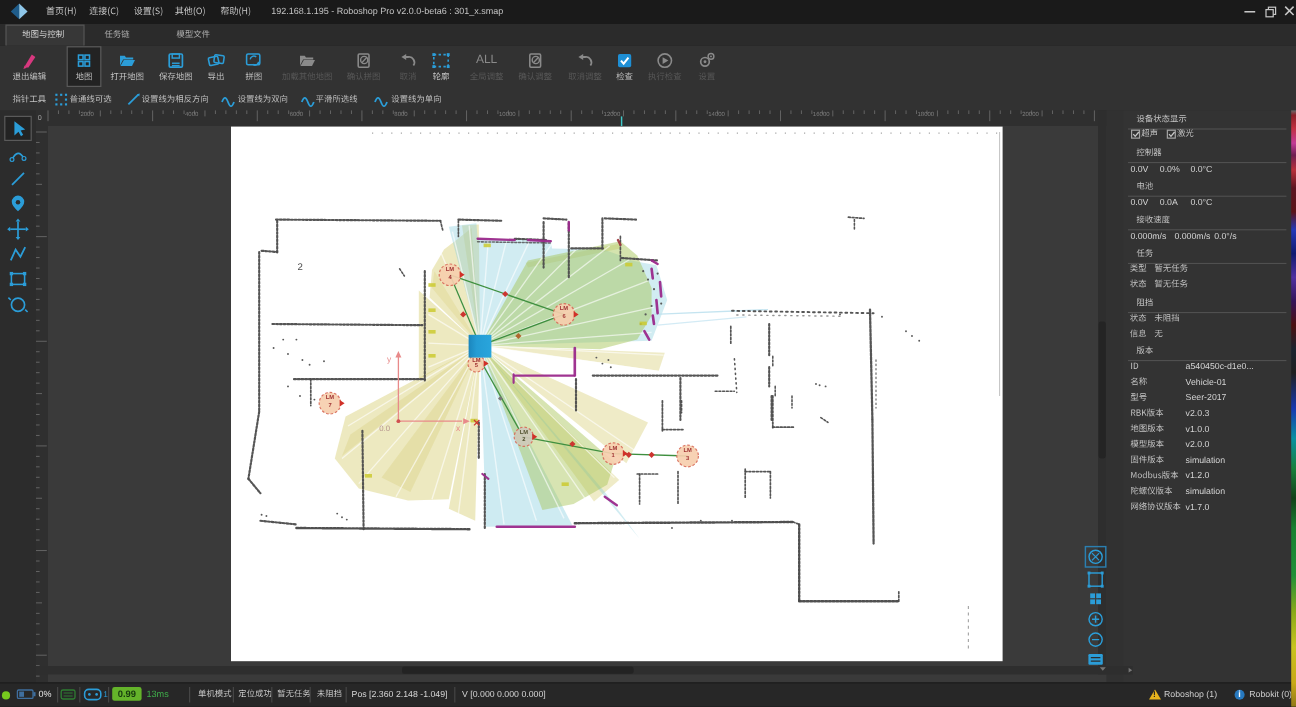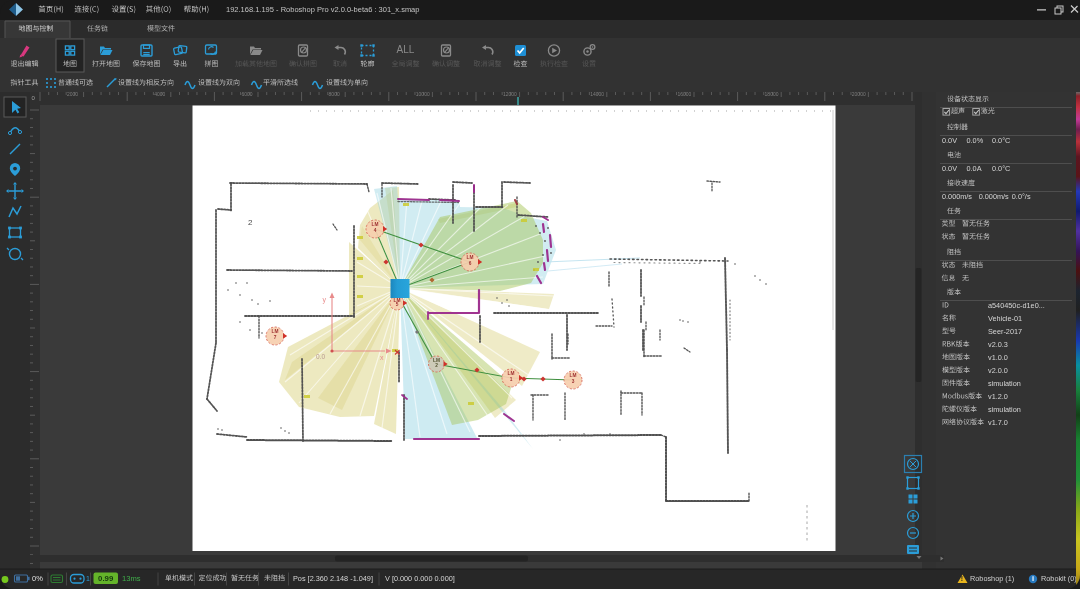--- a/index.html
+++ b/index.html
@@ -1,14 +1,14 @@
 <!DOCTYPE html>
 <html><head><meta charset="utf-8"><style>
 html,body{margin:0;padding:0;background:#1a1a1a;}
-#app{position:relative;width:1080px;height:589px;overflow:hidden;font-family:"Liberation Sans",sans-serif;border-radius:14px;}
+#app{position:relative;width:1080px;height:589px;overflow:hidden;font-family:"Liberation Sans",sans-serif;}
 </style></head><body>
 <div id="app">
 <svg width="1080" height="589" viewBox="0 0 1080 589" style="position:absolute;left:0;top:0">
 <defs>
         <path id="g0" d="M1.8 -2.3H5.7V-1.6H1.8ZM1.8 -2.8V-3.5H5.7V-2.8ZM1.8 -1.1H5.7V-0.3H1.8ZM1.7 -6.1C1.9 -5.9 2.2 -5.5 2.3 -5.3H0.4V-4.7H3.4C3.4 -4.5 3.3 -4.3 3.2 -4H1.3V0.6H1.8V0.2H5.7V0.6H6.2V-4H3.8L4.1 -4.7H7.1V-5.3H5.2C5.4 -5.5 5.7 -5.8 5.9 -6.1L5.3 -6.3C5.1 -6 4.8 -5.6 4.6 -5.3H2.6L2.9 -5.4C2.8 -5.7 2.5 -6.1 2.2 -6.3Z"></path>
         <path id="g1" d="M3.5 -3.5V-2.1C3.5 -1.3 3.2 -0.4 0.4 0.1C0.5 0.3 0.7 0.5 0.7 0.6C3.6 -0 4.1 -1.1 4.1 -2.1V-3.5ZM4.1 -0.8C5 -0.4 6.1 0.2 6.6 0.6L7 0.2C6.4 -0.2 5.3 -0.8 4.4 -1.2ZM1.3 -4.5V-1H1.9V-3.9H5.7V-1H6.3V-4.5H3.6C3.7 -4.7 3.9 -5 4 -5.4H7V-5.9H0.6V-5.4H3.4C3.3 -5.1 3.1 -4.7 3 -4.5Z"></path>
         <path id="g2" d="M1.8 1.5 2.2 1.3C1.6 0.2 1.3 -1.1 1.3 -2.3C1.3 -3.6 1.6 -4.9 2.2 -5.9L1.8 -6.1C1.1 -5 0.7 -3.8 0.7 -2.3C0.7 -0.9 1.1 0.4 1.8 1.5Z"></path>
         <path id="g3" d="M0.8 0H1.4V-2.6H4V0H4.7V-5.5H4V-3.2H1.4V-5.5H0.8Z"></path>
         <path id="g4" d="M0.7 1.5C1.4 0.4 1.8 -0.9 1.8 -2.3C1.8 -3.8 1.4 -5 0.7 -6.1L0.3 -5.9C1 -4.9 1.3 -3.6 1.3 -2.3C1.3 -1.1 1 0.2 0.3 1.3Z"></path>
         <path id="g5" d="M0.6 -5.9C1 -5.5 1.5 -4.9 1.7 -4.6L2.1 -4.9C1.9 -5.2 1.4 -5.8 1.1 -6.2ZM1.9 -3.8H0.3V-3.2H1.3V-0.9C1 -0.7 0.6 -0.4 0.2 0.1L0.6 0.6C1 0.1 1.3 -0.4 1.6 -0.4C1.7 -0.4 2 -0.1 2.3 0.1C2.8 0.4 3.5 0.5 4.4 0.5C5.2 0.5 6.6 0.5 7.1 0.4C7.1 0.3 7.2 -0 7.3 -0.2C6.5 -0.1 5.4 -0 4.5 -0C3.6 -0 2.9 -0.1 2.4 -0.4C2.2 -0.6 2 -0.7 1.9 -0.8ZM2.8 -3.1C2.9 -3.1 3.1 -3.2 3.5 -3.2H4.7V-2.1H2.4V-1.6H4.7V-0.2H5.2V-1.6H7.1V-2.1H5.2V-3.2H6.7L6.7 -3.7H5.2V-4.6H4.7V-3.7H3.4C3.7 -4.1 3.9 -4.5 4.1 -5H6.9V-5.5H4.3L4.5 -6.1L3.9 -6.3C3.9 -6 3.8 -5.8 3.7 -5.5H2.4V-5H3.5C3.3 -4.6 3.1 -4.2 3 -4.1C2.9 -3.8 2.8 -3.6 2.6 -3.6C2.7 -3.5 2.8 -3.2 2.8 -3.1Z"></path>

